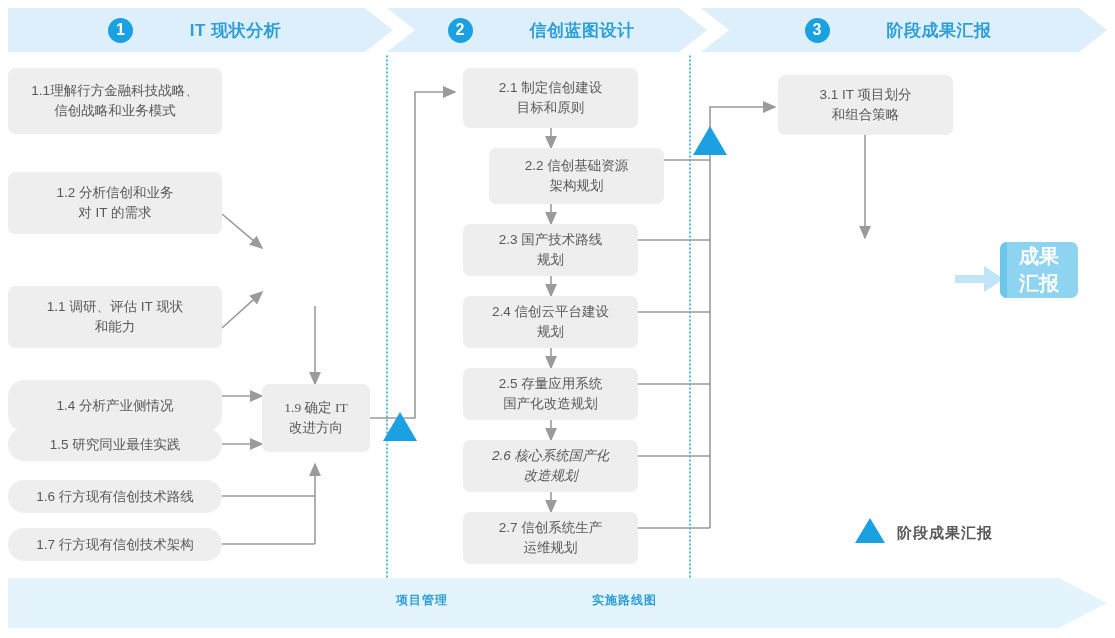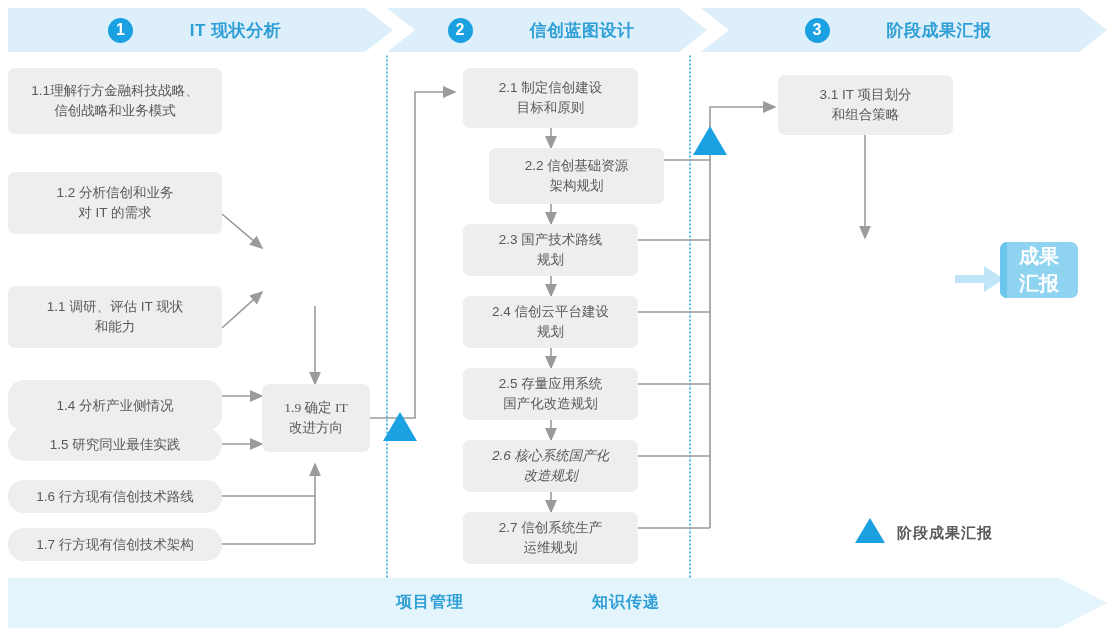--- a/index.html
+++ b/index.html
@@ -132,21 +132,21 @@
     position: absolute;
     left: 8px; top: 578px;
     width: 1099px; height: 50px;
     background: #e3f4fc;
     clip-path: polygon(0 0, calc(100% - 48px) 0, 100% 50%, calc(100% - 48px) 100%, 0 100%);
   }
   .bottom-label {
     position: absolute;
     top: 592px;
     color: #2e9fd6;
-    font-size: 16px;
+    font-size: 12px;
     font-weight: bold;
     letter-spacing: 1px;
   }
 </style>
 </head>
 <body>
 
 <div id="canvas">
 
   <div class="phase phase-1">
@@ -259,15 +259,15 @@
   <div class="tri" style="left:383px; top:412px;"></div>
   <div class="tri" style="left:693px; top:126px;"></div>
 
   <div class="legend">
     <div class="tri tri-legend" style="position:relative; left:0; top:0;"></div>
     <div class="legend-text">阶段成果汇报</div>
   </div>
 
   <div class="bottom-bar"></div>
   <div class="bottom-label" style="left:396px;">项目管理</div>
-  <div class="bottom-label" style="left:592px;">知识传递</div>
+  <div class="bottom-label" style="left:592px;">实施路线图</div>
 
 </div>
 
 </body></html>

